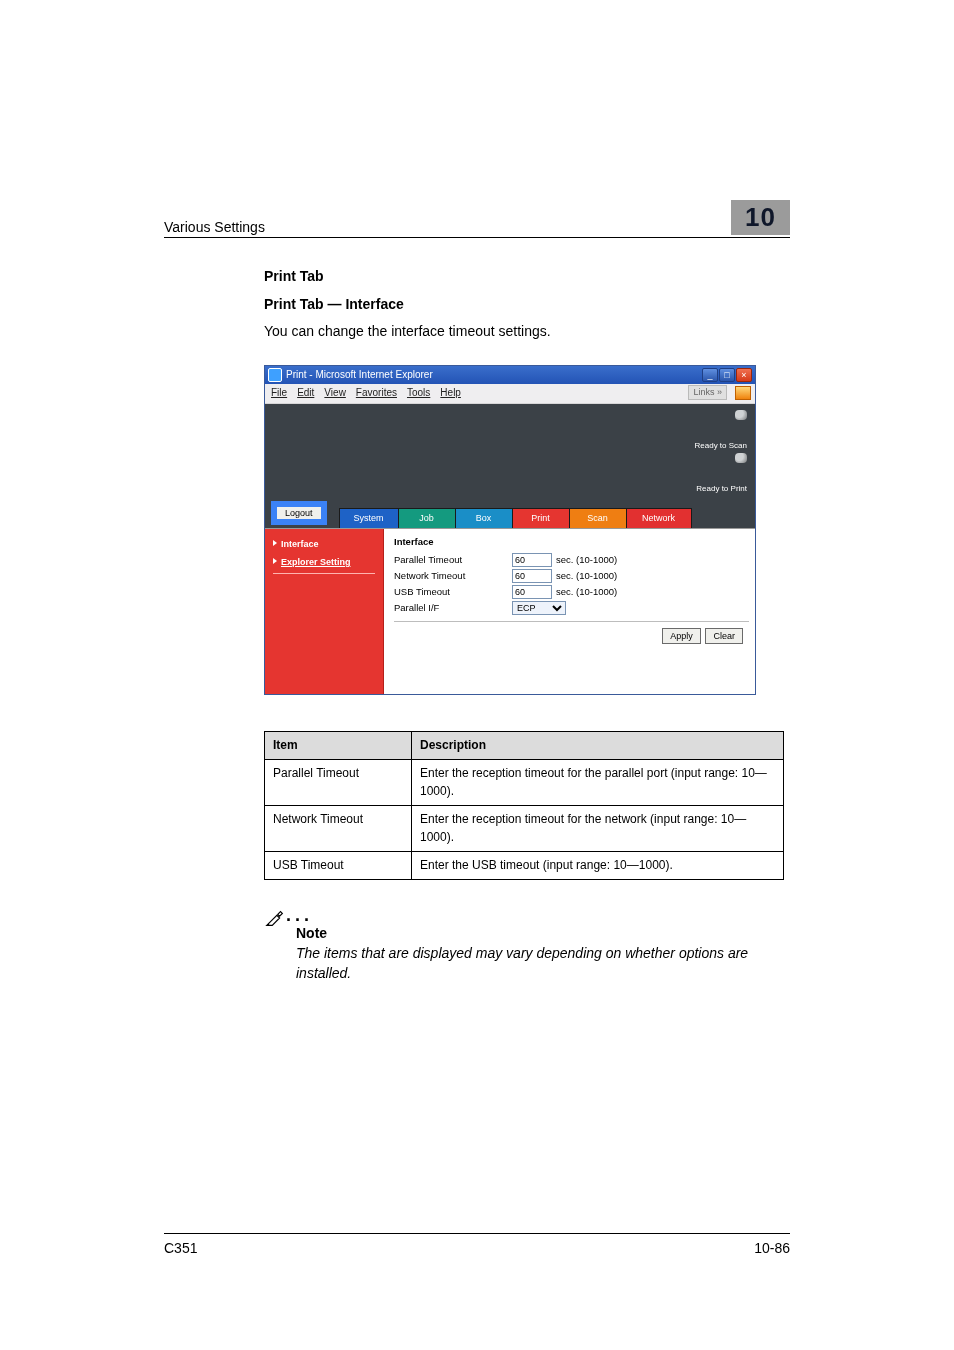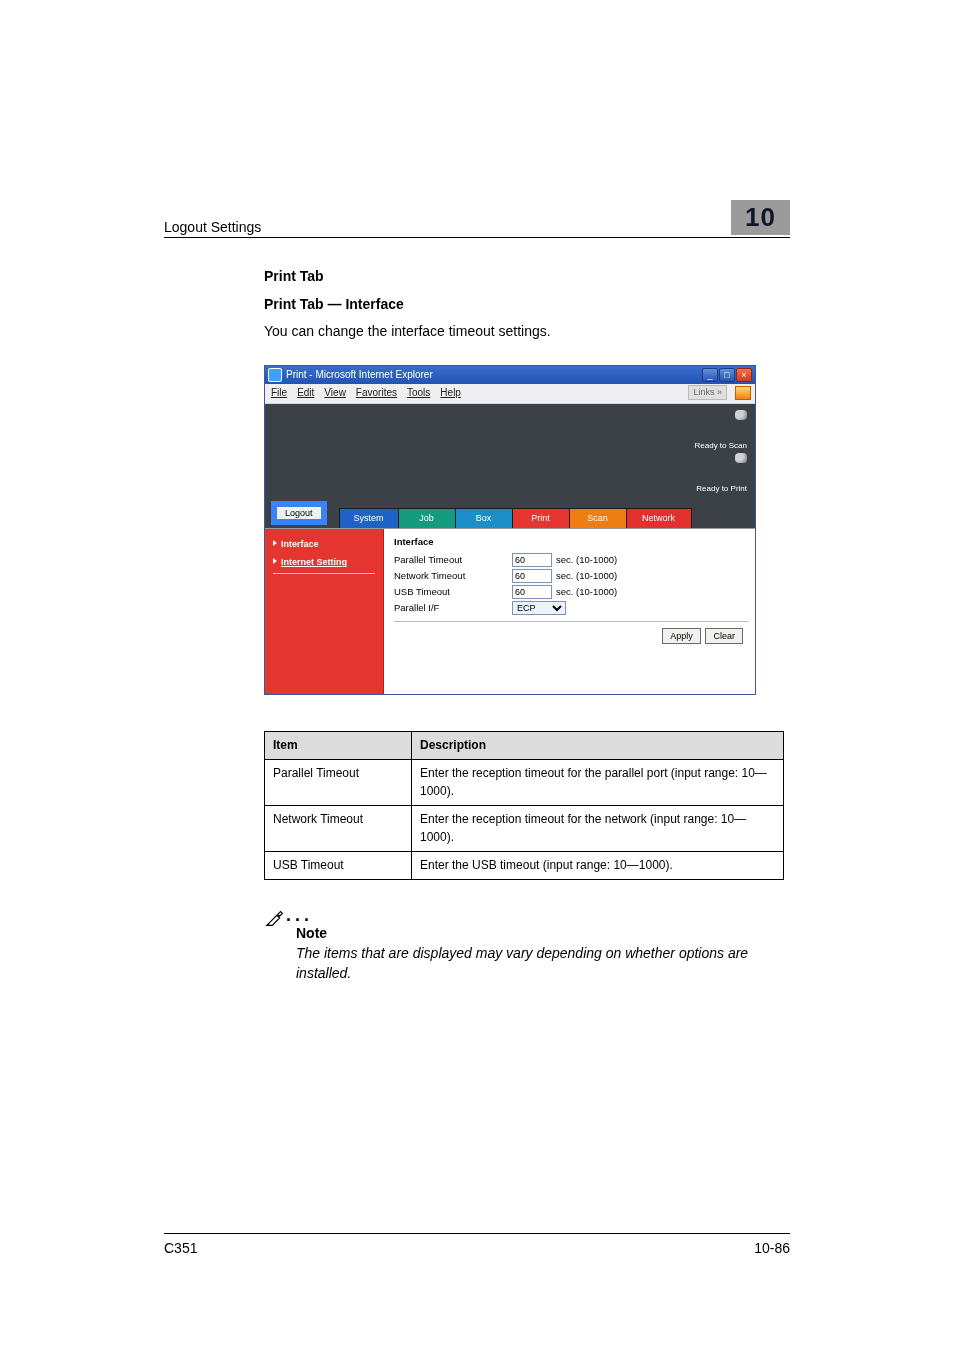--- a/index.html
+++ b/index.html
@@ -234,21 +234,21 @@
     padding-top: 6px;
     font-size: 14px;
   }
 </style>
 </head>
 <body>
 
 <div class="page">
 
   <div class="header-line">
-    <span class="header-title">Logout Settings</span>
+    <span class="header-title">Various Settings</span>
     <span class="chapter-badge">10</span>
   </div>
 
   <div class="body">
     <div class="h2">Print Tab</div>
 
     <div class="h2">Print Tab — Interface</div>
     <p class="para" style="margin-bottom:8px">You can change the interface timeout settings.</p>
 
     <div class="shot">
@@ -295,21 +295,21 @@
         <div class="tab job">Job</div>
         <div class="tab box">Box</div>
         <div class="tab print">Print</div>
         <div class="tab scan">Scan</div>
         <div class="tab network">Network</div>
       </div>
 
       <div class="content-area">
         <div class="sidepanel">
           <div class="side-item"><span class="tri"></span><span class="t">Interface</span></div>
-          <div class="side-item underlined"><span class="tri"></span><span class="t">Internet Setting</span></div>
+          <div class="side-item underlined"><span class="tri"></span><span class="t">Explorer Setting</span></div>
           <div class="side-divider"></div>
         </div>
         <div class="mainpanel">
           <div class="mp-title">Interface</div>
 
           <div class="mp-row">
             <span class="mp-label">Parallel Timeout</span>
             <input class="mp-input" value="60" style="">
             <span class="mp-unit">sec. (10-1000)</span>
           </div>

